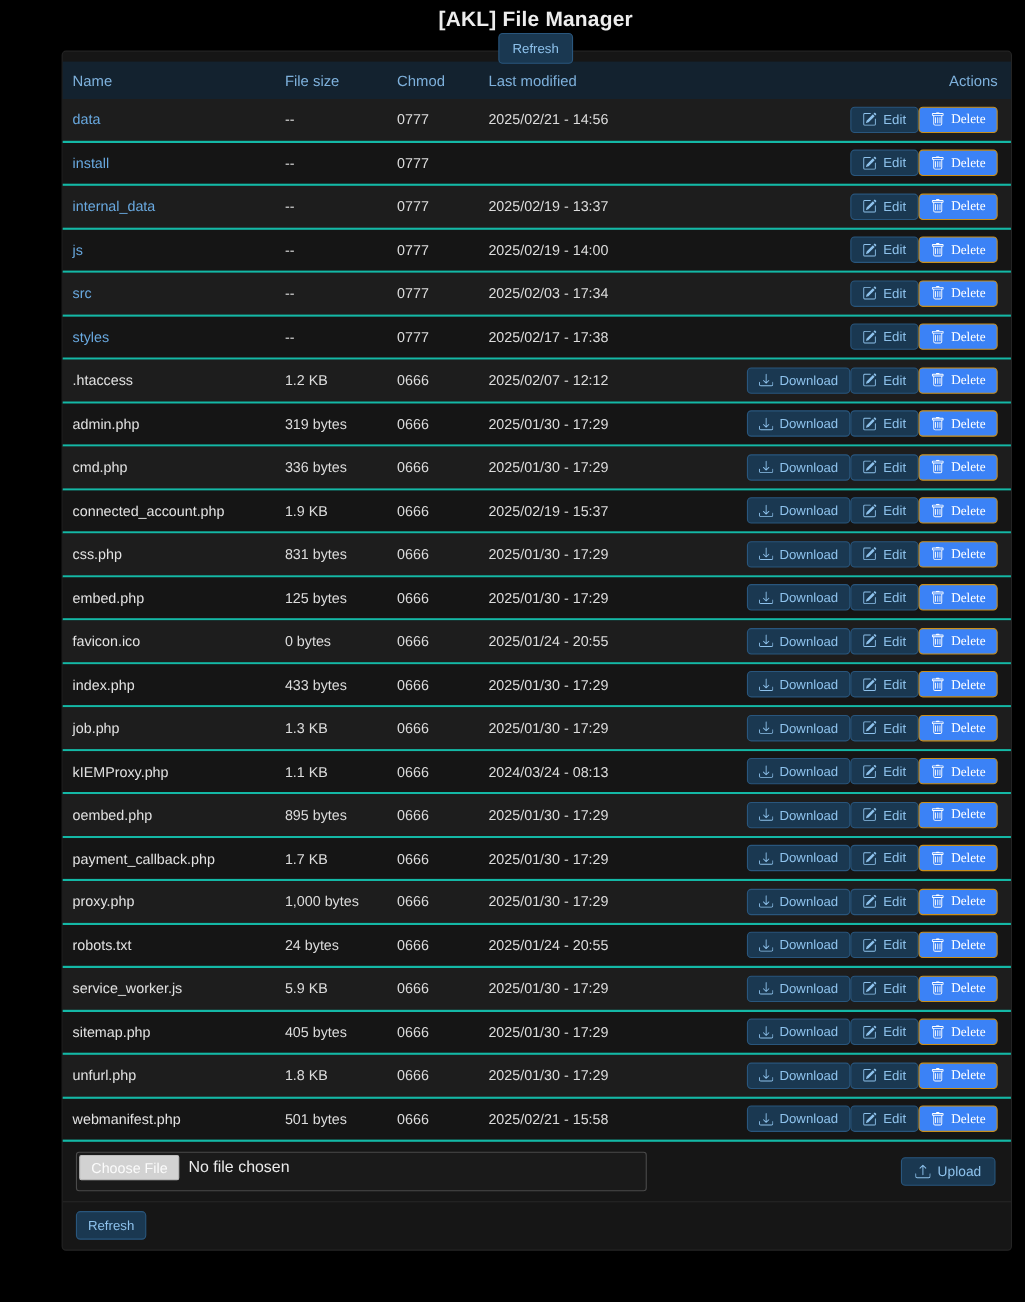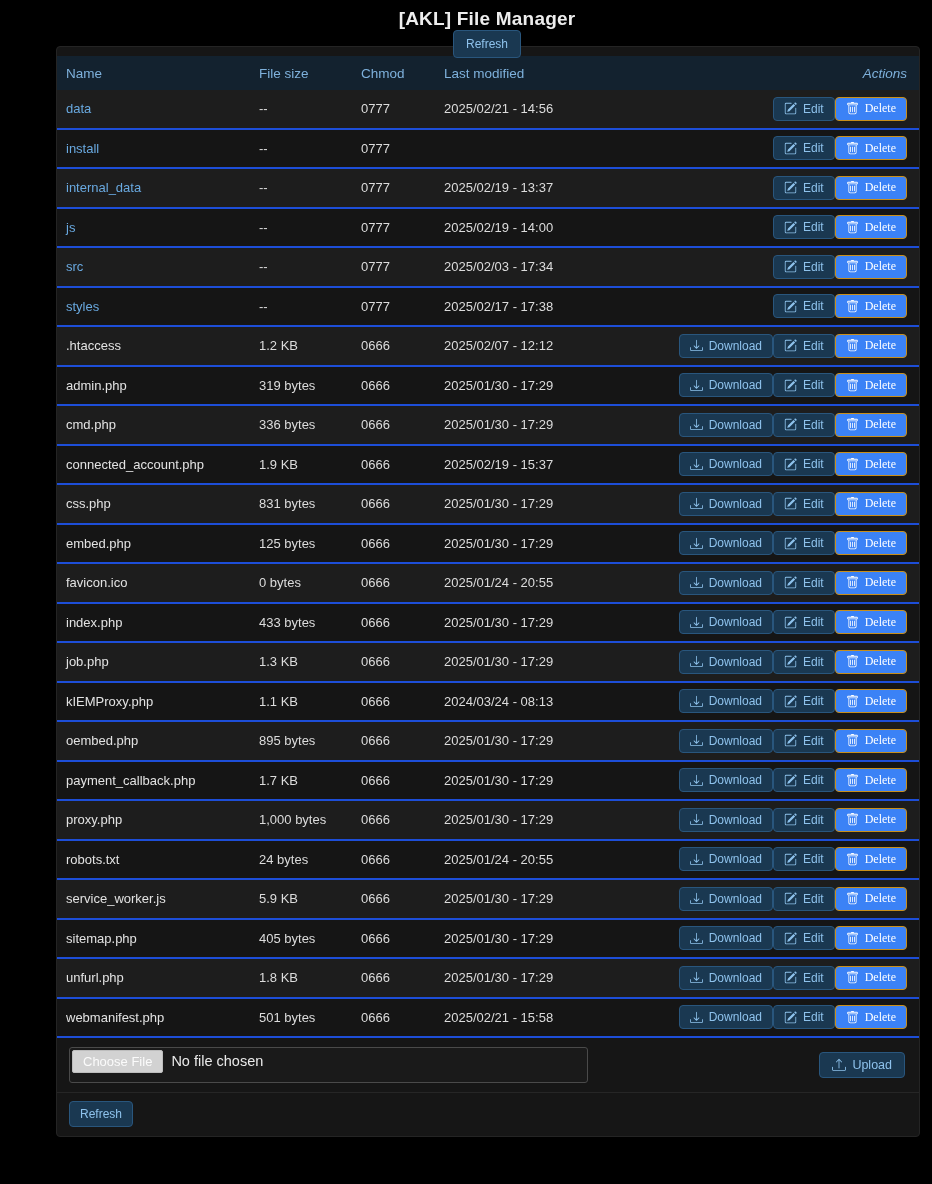--- a/index.html
+++ b/index.html
@@ -28,22 +28,22 @@
   .panel { margin:8px 12px 0 56px; width:864px;
            background:#161616; border:1px solid #242424; border-radius:4px;
            padding-top:9px; }
   .thead, .row {
     display:grid;
     grid-template-columns:193px 102px 83px 1fr auto;
     align-items:center;
     padding:0 12px 0 9px;
   }
   .thead { background:#13222f; height:34px; color:#7eb1dc; font-size:13.5px; }
-  .thead .col-actions { text-align:right;font-style:italic; }
-  .row { height:39.5px; font-size:13px; border-bottom:2px solid #1d4ed8; color:#dcdcdc; }
+  .thead .col-actions { text-align:right; }
+  .row { height:39.5px; font-size:13px; border-bottom:2px solid #14b8a6; color:#dcdcdc; }
   .row:nth-child(odd) { background:#1d1d1d; }
   .row:nth-child(even) { background:#151515; }
   .cell-name { color:#e2e2e2; }
   .cell-name.dir { color:#69a9e0; cursor:pointer; }
   .cell-actions { display:flex; justify-content:flex-end; align-items:center; }
 
   
   .upload-bar { display:flex; justify-content:space-between; align-items:center;
                 padding:9px 14px 9px 12px; }
   .file-box { width:519px; height:36px; border:1px solid #4a4a4a; border-radius:3px;

